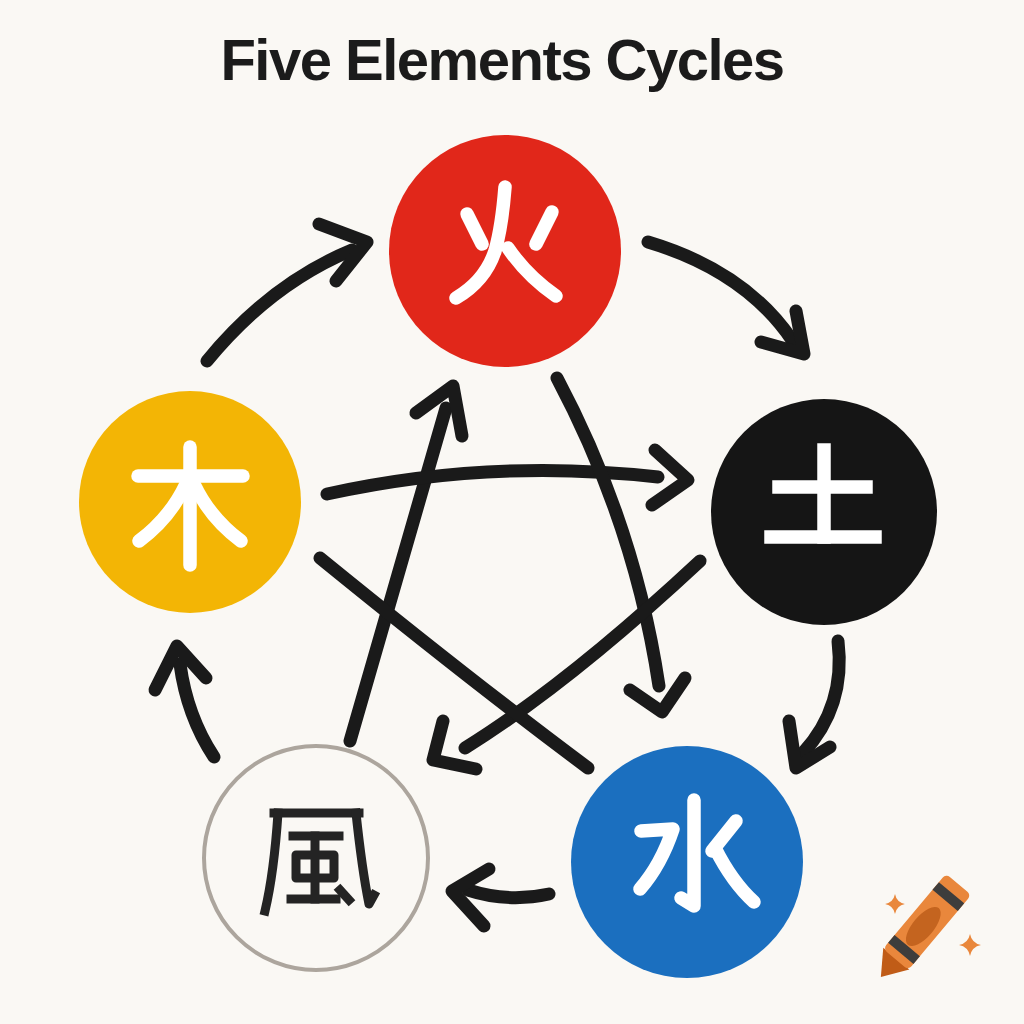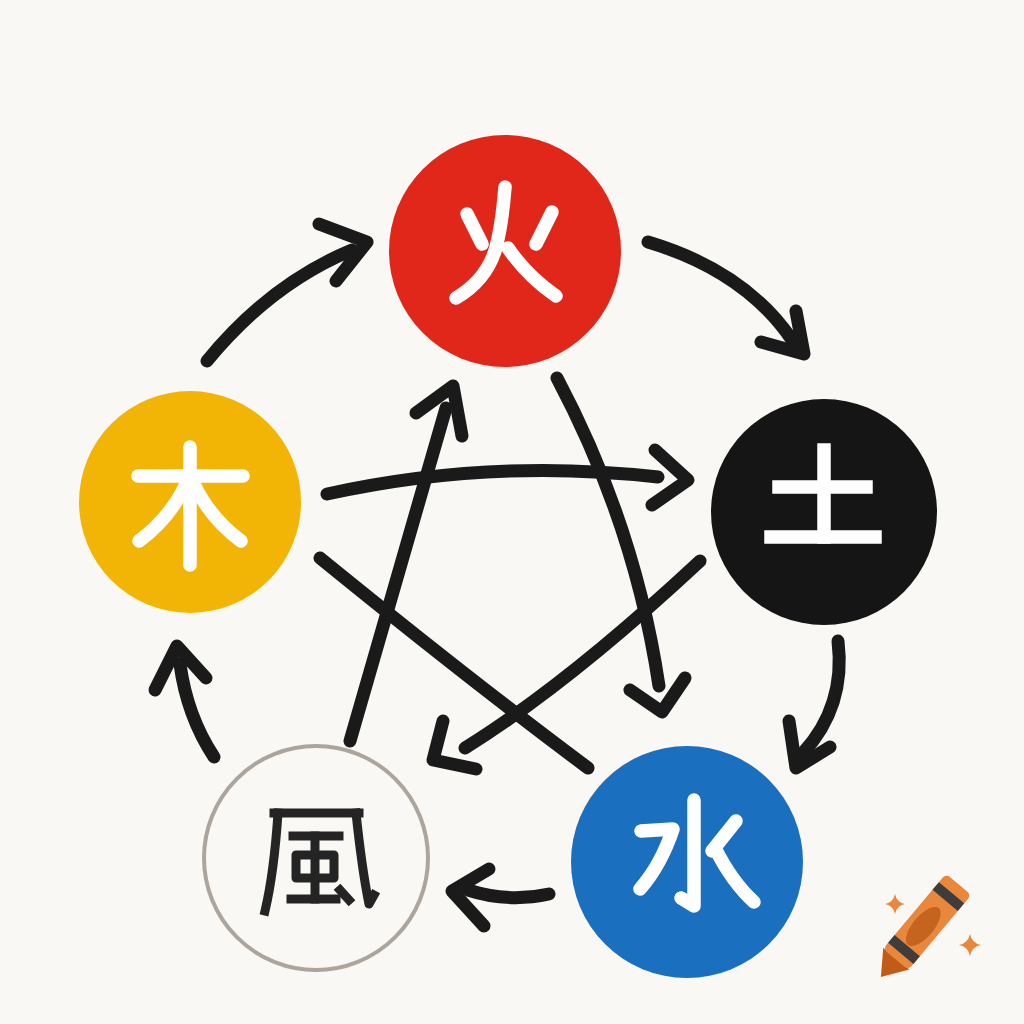--- a/index.html
+++ b/index.html
@@ -34,20 +34,21 @@
     stroke-linejoin:round;
   }
   .glyph.square path{stroke-linecap:square;}
   .glyph.thin path{stroke-width:9;stroke-linecap:square;}
 </style>
 </head>
 <body>
 
 <div class="stage" style="background: rgb(250, 248, 244);">
 
+  <div class="title" style="color: rgb(27, 27, 27);">Five Elements Cycles</div>
 
   <svg class="diagram" width="1024" height="1024" viewBox="0 0 1024 1024">
 
     <g data-arrow="" stroke="#1A1A1A">
       <path d="M 207,361 Q 270,284 352,250"></path>
       <path d="M 319,224 L 367,242 L 336,281"></path>
     </g>
     <g data-arrow="" stroke="#1A1A1A">
       <path d="M 648,242 Q 745,271 792,340"></path>
       <path d="M 796,311 L 804,354 L 761,342"></path>

